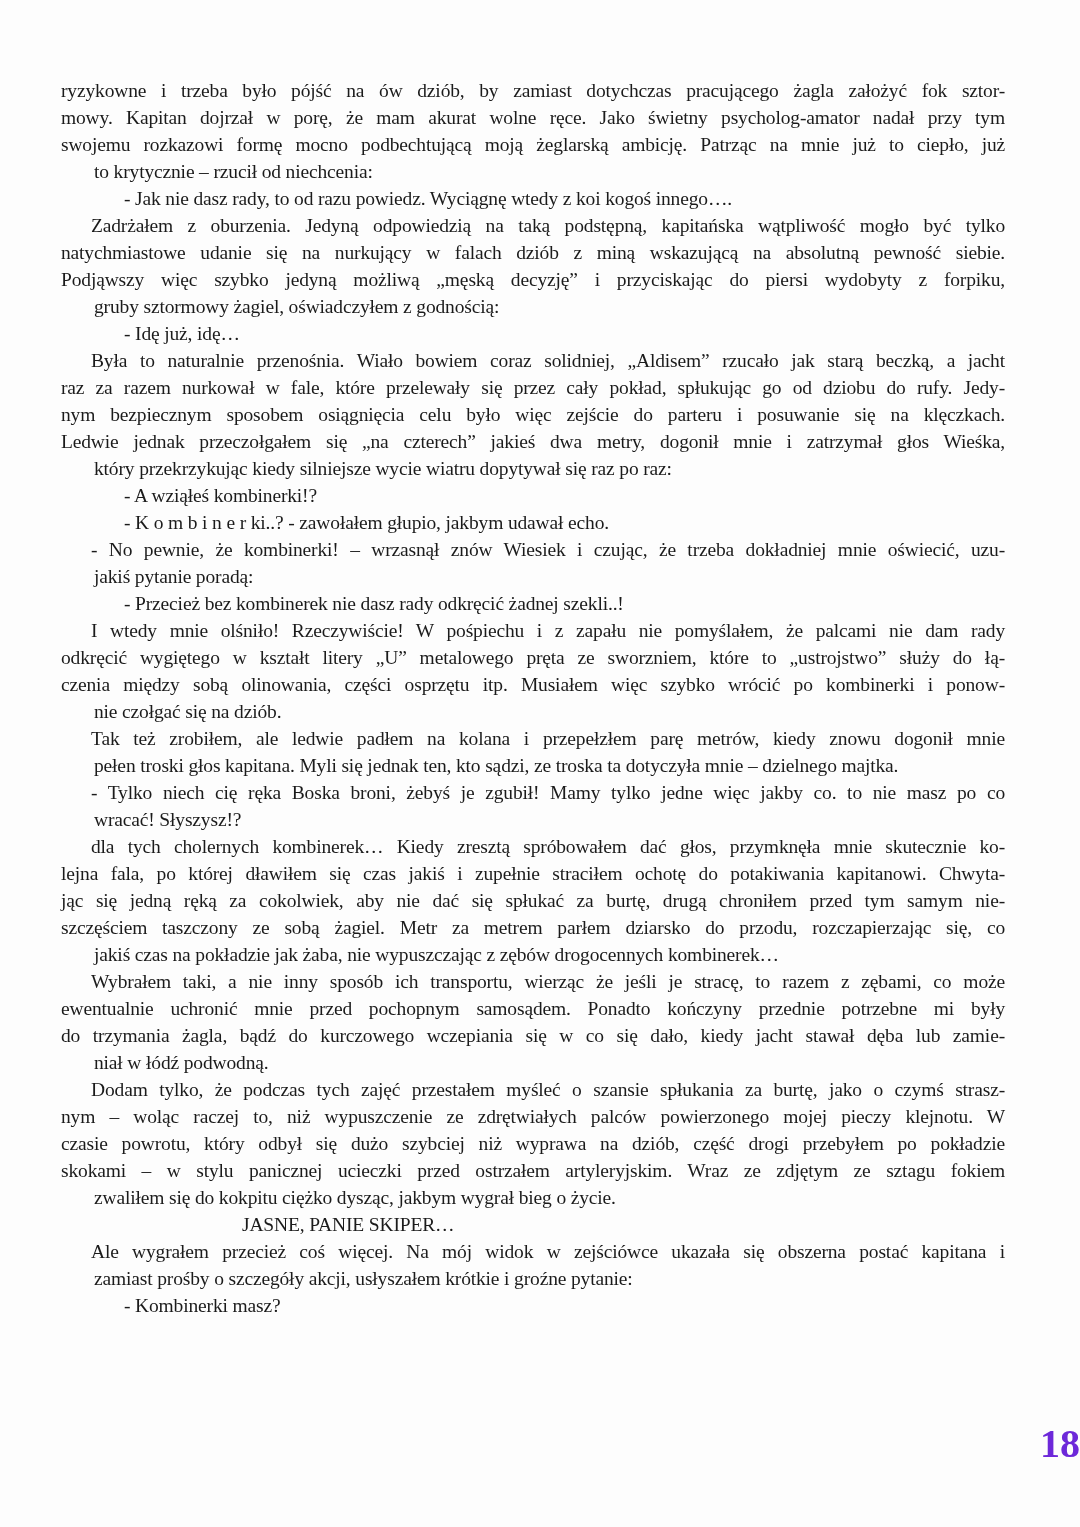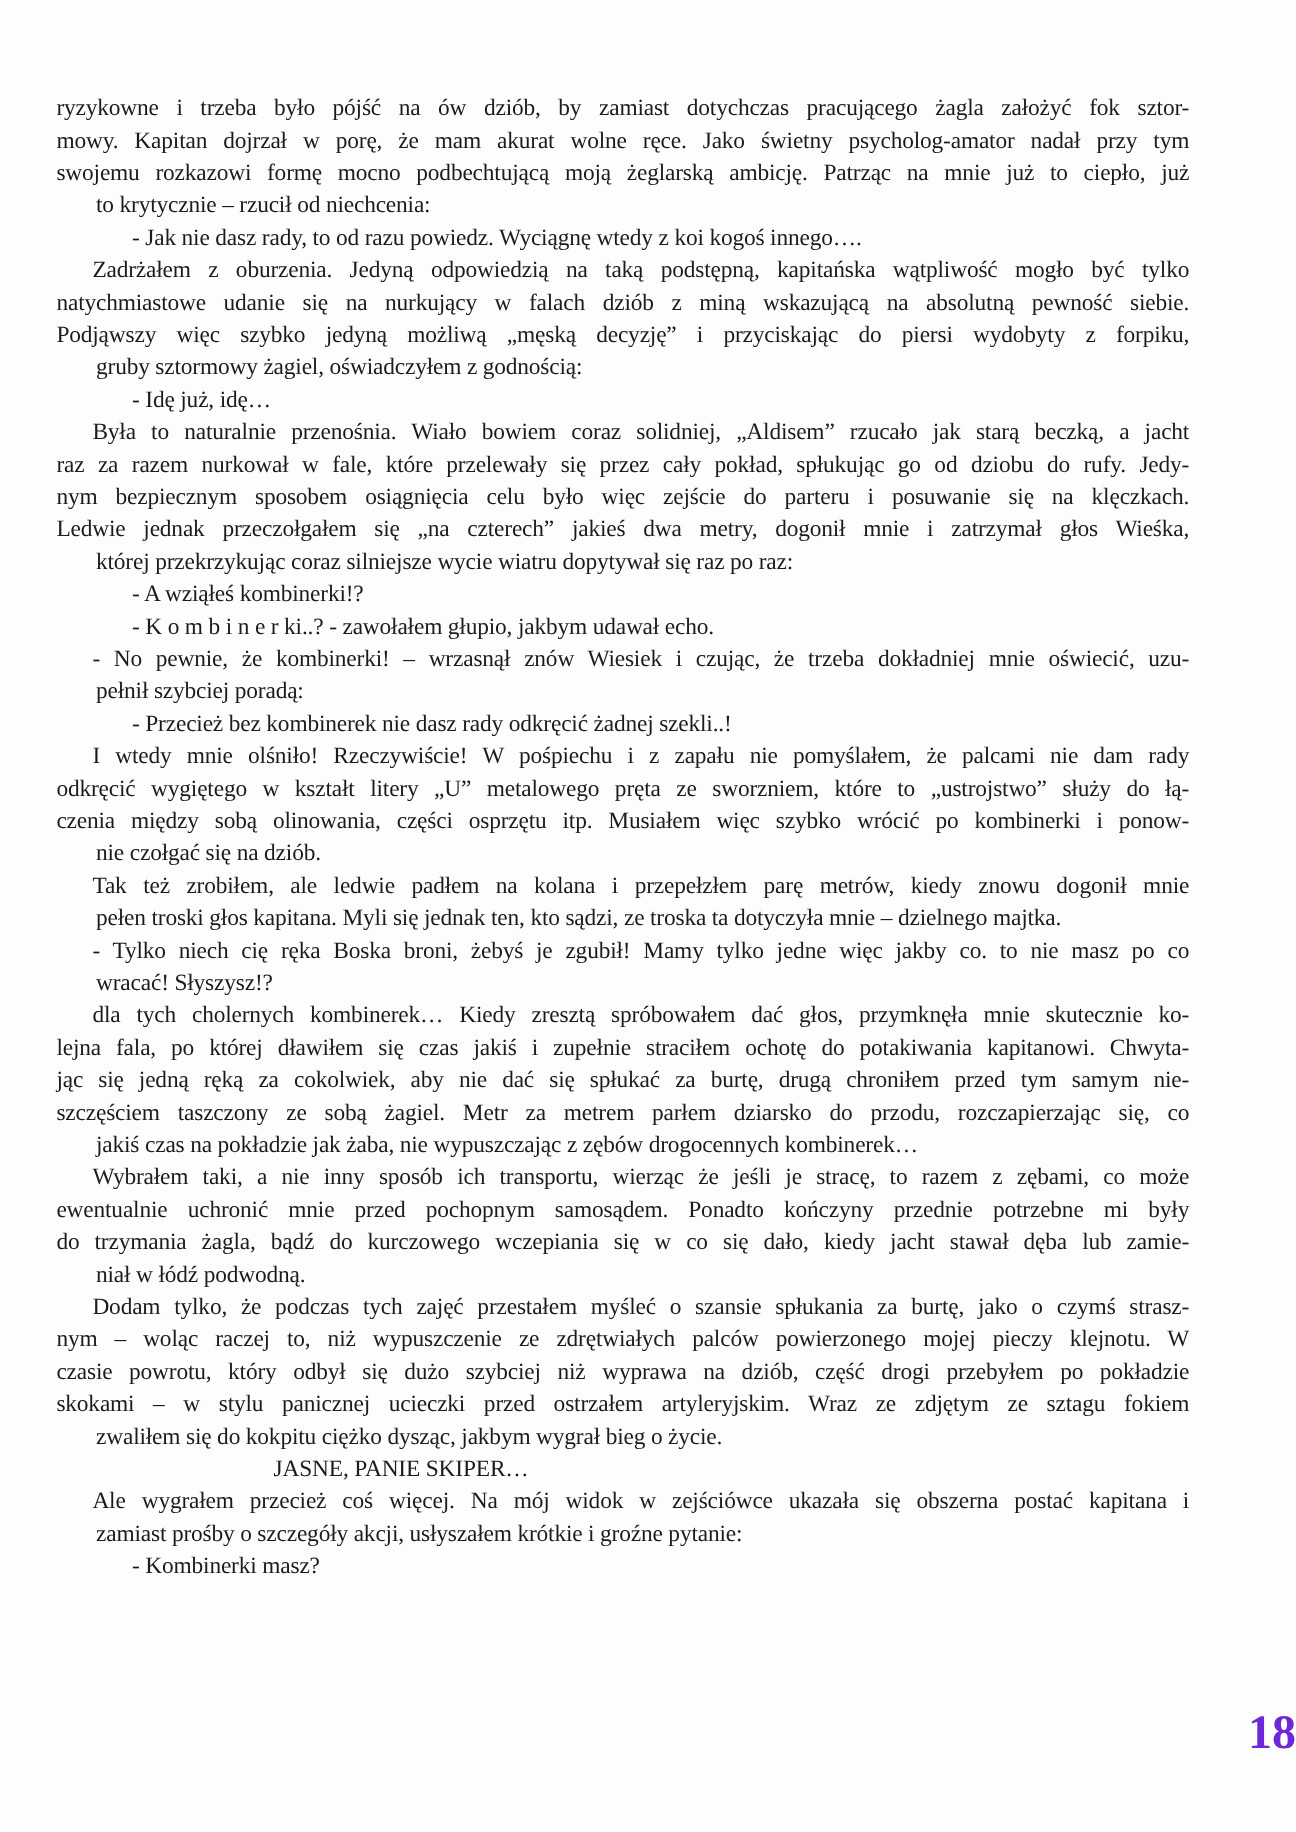--- a/index.html
+++ b/index.html
@@ -11,21 +11,21 @@
     position: relative;
     width: 1080px;
     height: 1527px;
     background: #fdfdfd;
     overflow: hidden;
     font-family: "Liberation Serif", "DejaVu Serif", serif;
     color: #1b1b1b;
   }
   .text-block {
     position: absolute;
-    left: 47px;
+    left: 61px;
     top: 77px;
     width: 944px;
     font-size: 19.5px;
     line-height: 27px;
     letter-spacing: -0.15px;
   }
   .paragraph {
     margin: 0;
     padding: 0;
   }
@@ -81,31 +81,31 @@
         <div class="line last">gruby sztormowy żagiel, oświadczyłem z godnością:</div>
       </div>
       <div class="paragraph indent">
         <div class="line last">- Idę już, idę…</div>
       </div>
       <div class="paragraph indent">
         <div class="line">Była to naturalnie przenośnia. Wiało bowiem coraz solidniej, „Aldisem” rzucało jak starą beczką, a jacht</div>
         <div class="line">raz za razem nurkował w fale, które przelewały się przez cały pokład, spłukując go od dziobu do rufy. Jedy-</div>
         <div class="line">nym bezpiecznym sposobem osiągnięcia celu było więc zejście do parteru i posuwanie się na klęczkach.</div>
         <div class="line">Ledwie jednak przeczołgałem się „na czterech” jakieś dwa metry, dogonił mnie i zatrzymał głos Wieśka,</div>
-        <div class="line last">której przekrzykując coraz silniejsze wycie wiatru dopytywał się raz po raz:</div>
+        <div class="line last">który przekrzykując kiedy silniejsze wycie wiatru dopytywał się raz po raz:</div>
       </div>
       <div class="paragraph indent">
         <div class="line last">- A wziąłeś kombinerki!?</div>
       </div>
       <div class="paragraph indent">
         <div class="line last">- K o m b i n e r ki..?  - zawołałem głupio, jakbym udawał echo.</div>
       </div>
       <div class="paragraph indent">
         <div class="line">- No pewnie, że kombinerki! – wrzasnął znów Wiesiek i czując, że trzeba dokładniej mnie oświecić, uzu-</div>
-        <div class="line last">pełnił szybciej poradą:</div>
+        <div class="line last">jakiś pytanie poradą:</div>
       </div>
       <div class="paragraph indent">
         <div class="line last">- Przecież bez kombinerek nie dasz rady odkręcić żadnej szekli..!</div>
       </div>
       <div class="paragraph indent">
         <div class="line">I wtedy mnie olśniło! Rzeczywiście! W pośpiechu i z zapału nie pomyślałem, że palcami nie dam rady</div>
         <div class="line">odkręcić wygiętego w kształt litery „U” metalowego pręta ze sworzniem, które to „ustrojstwo” służy do łą-</div>
         <div class="line">czenia między sobą olinowania, części osprzętu itp. Musiałem więc szybko wrócić po kombinerki i ponow-</div>
         <div class="line last">nie czołgać się na dziób.</div>
       </div>

